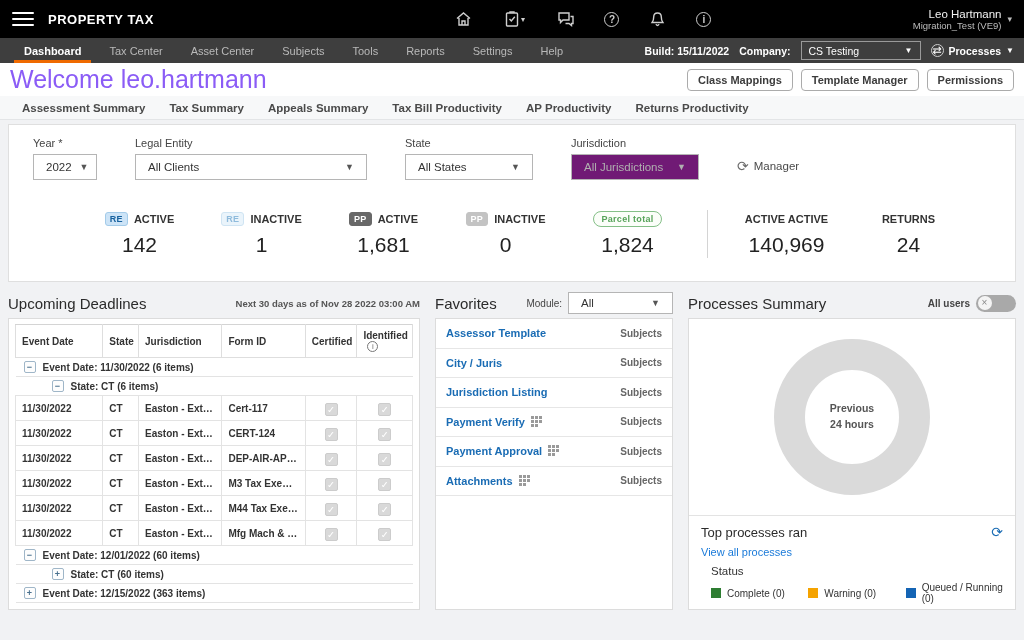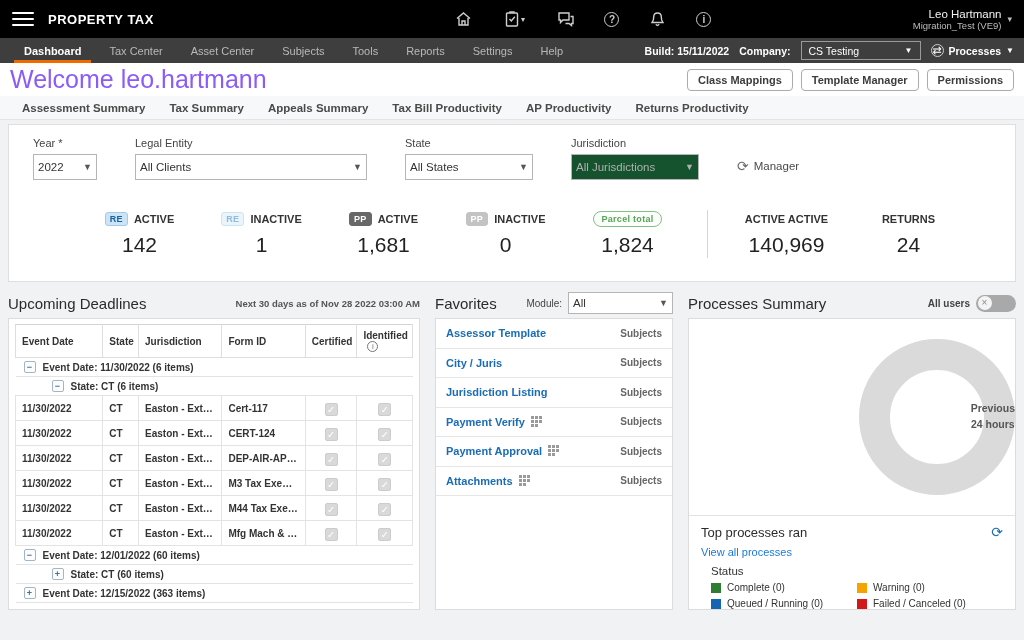--- a/index.html
+++ b/index.html
@@ -53,23 +53,23 @@
     cursor:pointer; position:relative; white-space:nowrap; }
   .tab.active { color:#2b2b2b; }
   .tab.active::after { content:""; position:absolute; left:6px; right:6px; bottom:0; height:3px; background:#ef6a00; }
 
   
   .filter-card { margin:4px 8px 0 8px; background:#fff; border:1px solid #dfdfdf; height:158px; padding:12px 0 0 24px; }
   .filter-row { display:flex; align-items:flex-end; }
   .filter-field { margin-right:38px; }
   .filter-label { font-size:11px; color:#444; margin-bottom:5px; }
   .select-box { height:26px; border:1px solid #b5b5b5; background:#fff; display:flex; align-items:center;
-    padding:0 4px; font-size:11.5px; color:#333; cursor:pointer; }
+    padding:0 12px; font-size:11.5px; color:#333; cursor:pointer; }
   .select-box .caret { margin-left:auto; font-size:9px; color:#555; padding-left:8px; }
-  .select-box.disabled { background:#14532d; color:#b0b0b0; cursor:default; }
+  .select-box.disabled { background:#701a75; color:#b0b0b0; cursor:default; }
   .select-box.disabled .caret { color:#b0b0b0; }
   .refresh-btn { display:flex; align-items:center; gap:5px; font-size:11.5px; color:#4a4a4a; cursor:pointer;
     margin-bottom:6px; }
   .refresh-glyph { font-size:14px; color:#6b6b6b; }
 
   
   .totals-row { display:flex; justify-content:center; align-items:flex-start; margin-top:30px; gap:36px; }
   .stat { text-align:center; min-width:86px; }
   .stat-top { display:flex; align-items:center; justify-content:center; gap:6px; height:17px; }
   .badge { font-size:9px; font-weight:bold; border-radius:3px; padding:1px 4px; letter-spacing:.3px; }
@@ -120,30 +120,30 @@
   .fav-link { font-size:11px; font-weight:bold; color:#1a6cb4; cursor:pointer; }
   .fav-cat { font-size:10px; font-weight:bold; color:#666; }
   .grid-icon svg rect { fill:#9a9a9a; }
 
   
   .proc-header-right { display:flex; align-items:center; gap:6px; }
   .all-users-label { font-size:10px; font-weight:bold; color:#444; }
   .toggle { width:40px; height:17px; background:#a9a9a9; border-radius:9px; position:relative; cursor:pointer; }
   .toggle .knob { position:absolute; left:1.5px; top:1.5px; width:14px; height:14px; background:#f4f4f4;
     border-radius:50%; color:#8a8a8a; font-size:10px; line-height:13px; text-align:center; }
-  .donut-wrap { height:196px; display:flex; align-items:center; justify-content:flex-end; position:relative; }
+  .donut-wrap { height:196px; display:flex; align-items:center; justify-content:center; position:relative; }
   .donut { width:156px; height:156px; border-radius:50%; border:31px solid #dadada; }
   .donut-center { position:absolute; text-align:center; font-size:10.5px; font-weight:bold; color:#555; line-height:1.5; }
   .proc-bottom { border-top:1px solid #e3e3e3; padding:8px 12px 0 12px; }
   .proc-top-row { display:flex; align-items:center; justify-content:space-between; }
   .proc-top-label { font-size:13px; color:#2b2b2b; }
   .refresh-blue { font-size:14px; color:#1a6cb4; cursor:pointer; }
   .view-all { font-size:11px; color:#1a7ad9; margin-top:6px; cursor:pointer; }
   .status-label { font-size:11.5px; color:#333; margin:7px 0 5px 10px; }
-  .legend { display:grid; grid-template-columns:1fr 1fr; row-gap:5px; padding-left:10px; }
+  .legend { display:grid; grid-template-columns:1fr 1fr 1fr; row-gap:5px; padding-left:10px; }
   .legend-item { display:flex; align-items:center; gap:6px; font-size:10px; color:#333; }
   .legend-swatch { width:10px; height:10px; flex:0 0 10px; }
 </style>
 </head>
 <body>
 
 <div class="topbar">
   <div class="hamburger">
       <span></span>
       <span></span>

